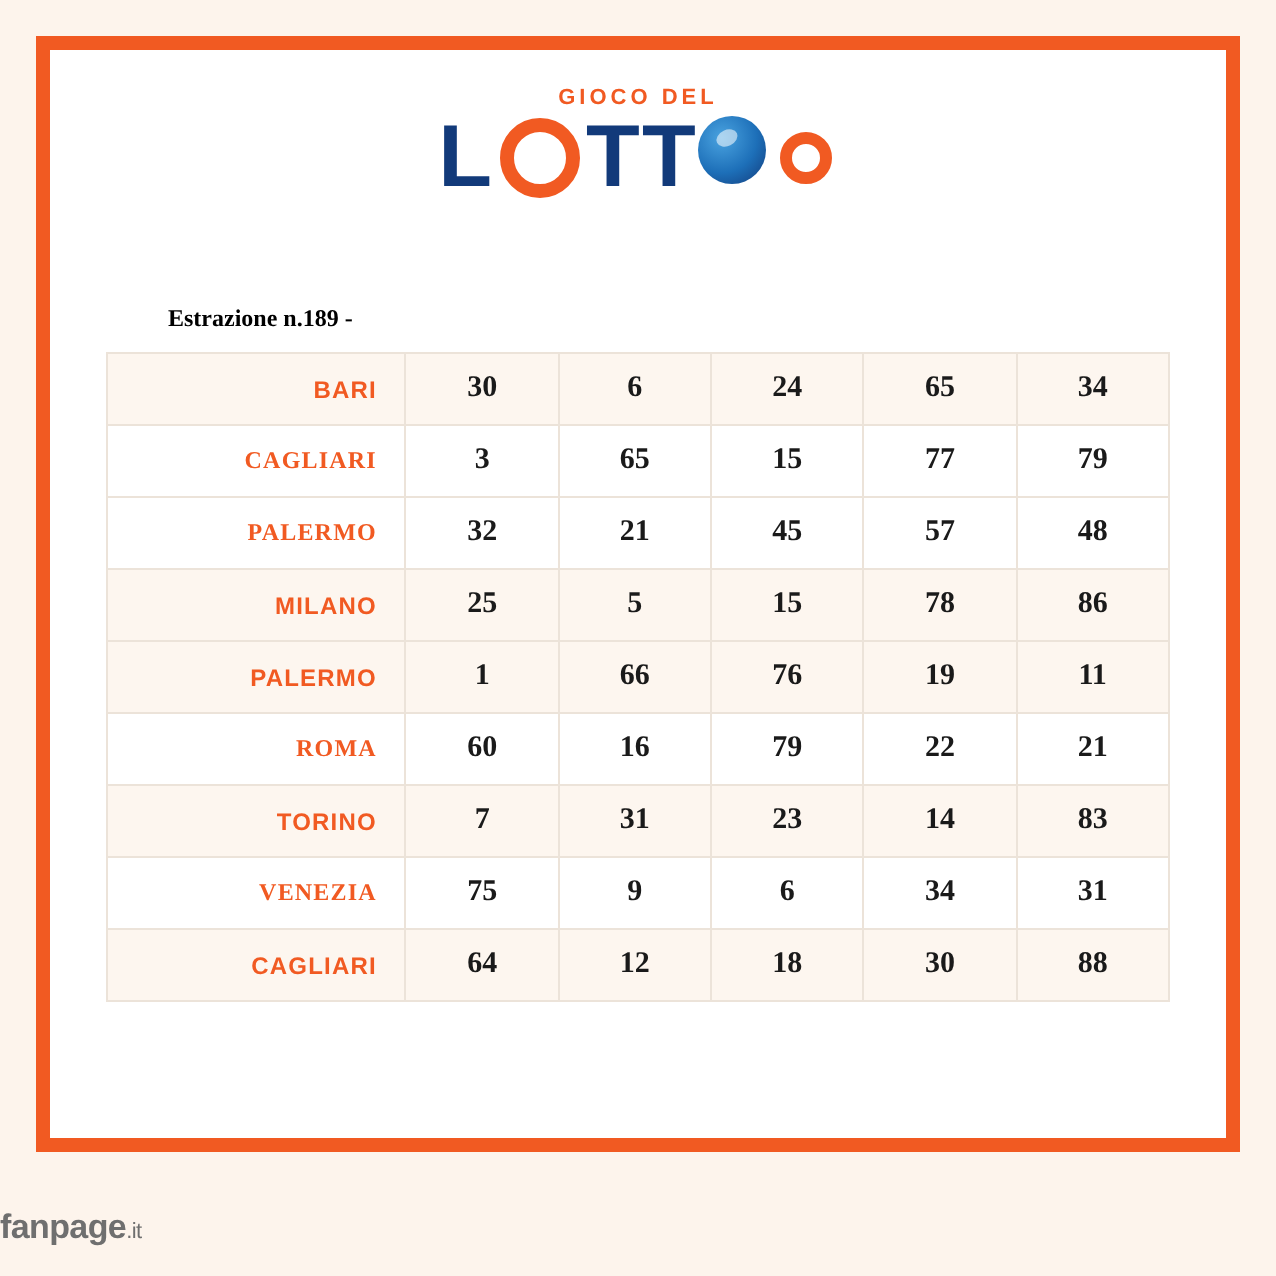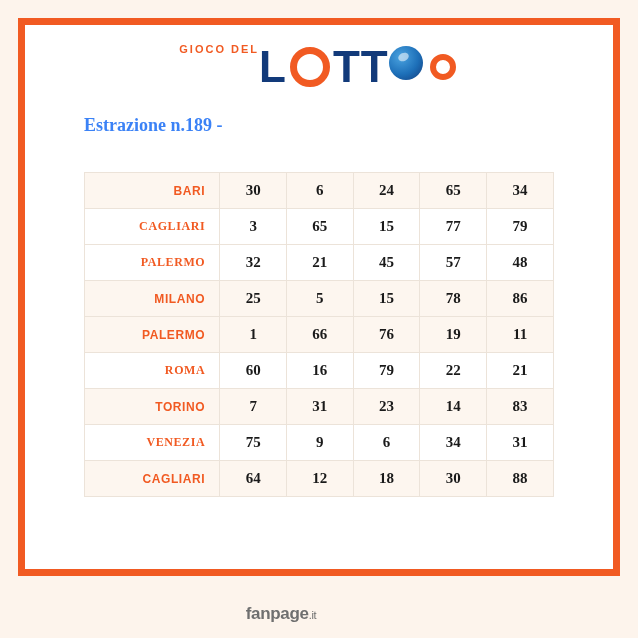--- a/index.html
+++ b/index.html
@@ -28,22 +28,22 @@
     border: 7px solid #f15a22;
     background: #ffffff;
     display: flex;
     flex-direction: column;
     align-items: center;
   }
   
   .logo-wrap {
     margin-top: 18px;
     display: flex;
-    flex-direction: row;
-    align-items: flex-start;
+    flex-direction: column;
+    align-items: center;
   }
   .logo-top {
     font-size: 11px;
     font-weight: bold;
     letter-spacing: 2px;
     color: #f15a22;
     font-family: "Liberation Sans", sans-serif;
   }
   .logo-word {
     display: flex;
@@ -95,33 +95,34 @@
   
   .title-row {
     margin-top: 26px;
     width: 470px;
     display: flex;
     align-items: baseline;
     justify-content: space-between;
     font-family: "Liberation Serif", serif;
   }
   .extraction {
-    color: #3b82f6;
-    font-size: 18px;
-    font-weight: bold;
+    color: #000000;
+    font-size: 12px;
+    font-weight: bold;
+    margin-top: 25px;
   }
   .draw-date {
     color: #123a7a;
     font-size: 16px;
     font-weight: bold;
   }
   
   .table {
-    margin-top: 36px;
-    width: 470px;
+    margin-top: 9px;
+    width: 532px;
     border-collapse: collapse;
     border: 1px solid #e8dfd4;
     font-family: "Liberation Serif", serif;
   }
   .table td {
     border: 1px solid #ece3d9;
     height: 33px;
     text-align: center;
     font-size: 15px;
     color: #1a1a1a;
@@ -146,21 +147,20 @@
   }
   .num {
     width: 69px;
   }
   
   .footer {
     position: absolute;
     left: 0;
     bottom: 14px;
     width: 562px;
-    text-align: center;
   }
   .brand {
     font-family: "Liberation Sans", sans-serif;
     font-size: 17px;
     font-weight: bold;
     color: #6f6f6f;
     letter-spacing: -0.3px;
   }
   .brand .tld {
     font-size: 11px;

